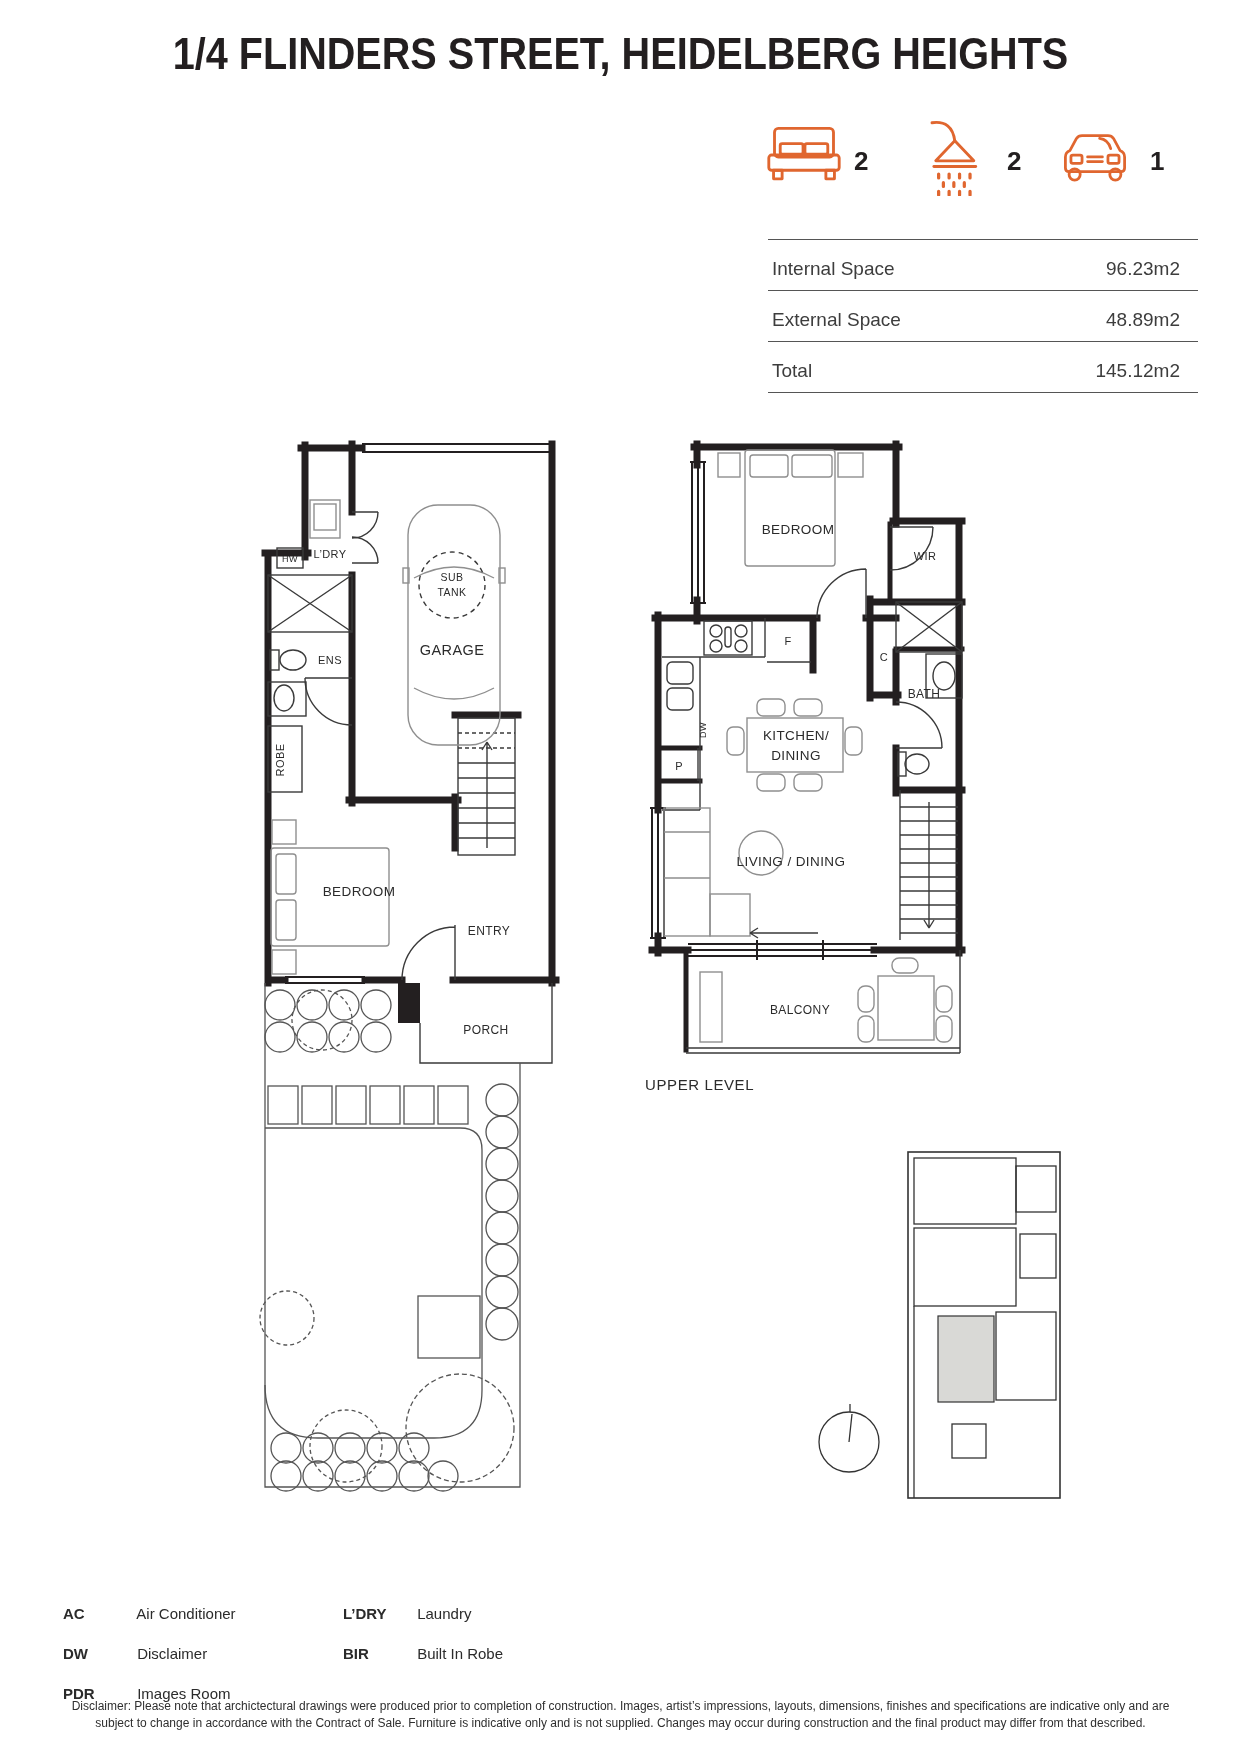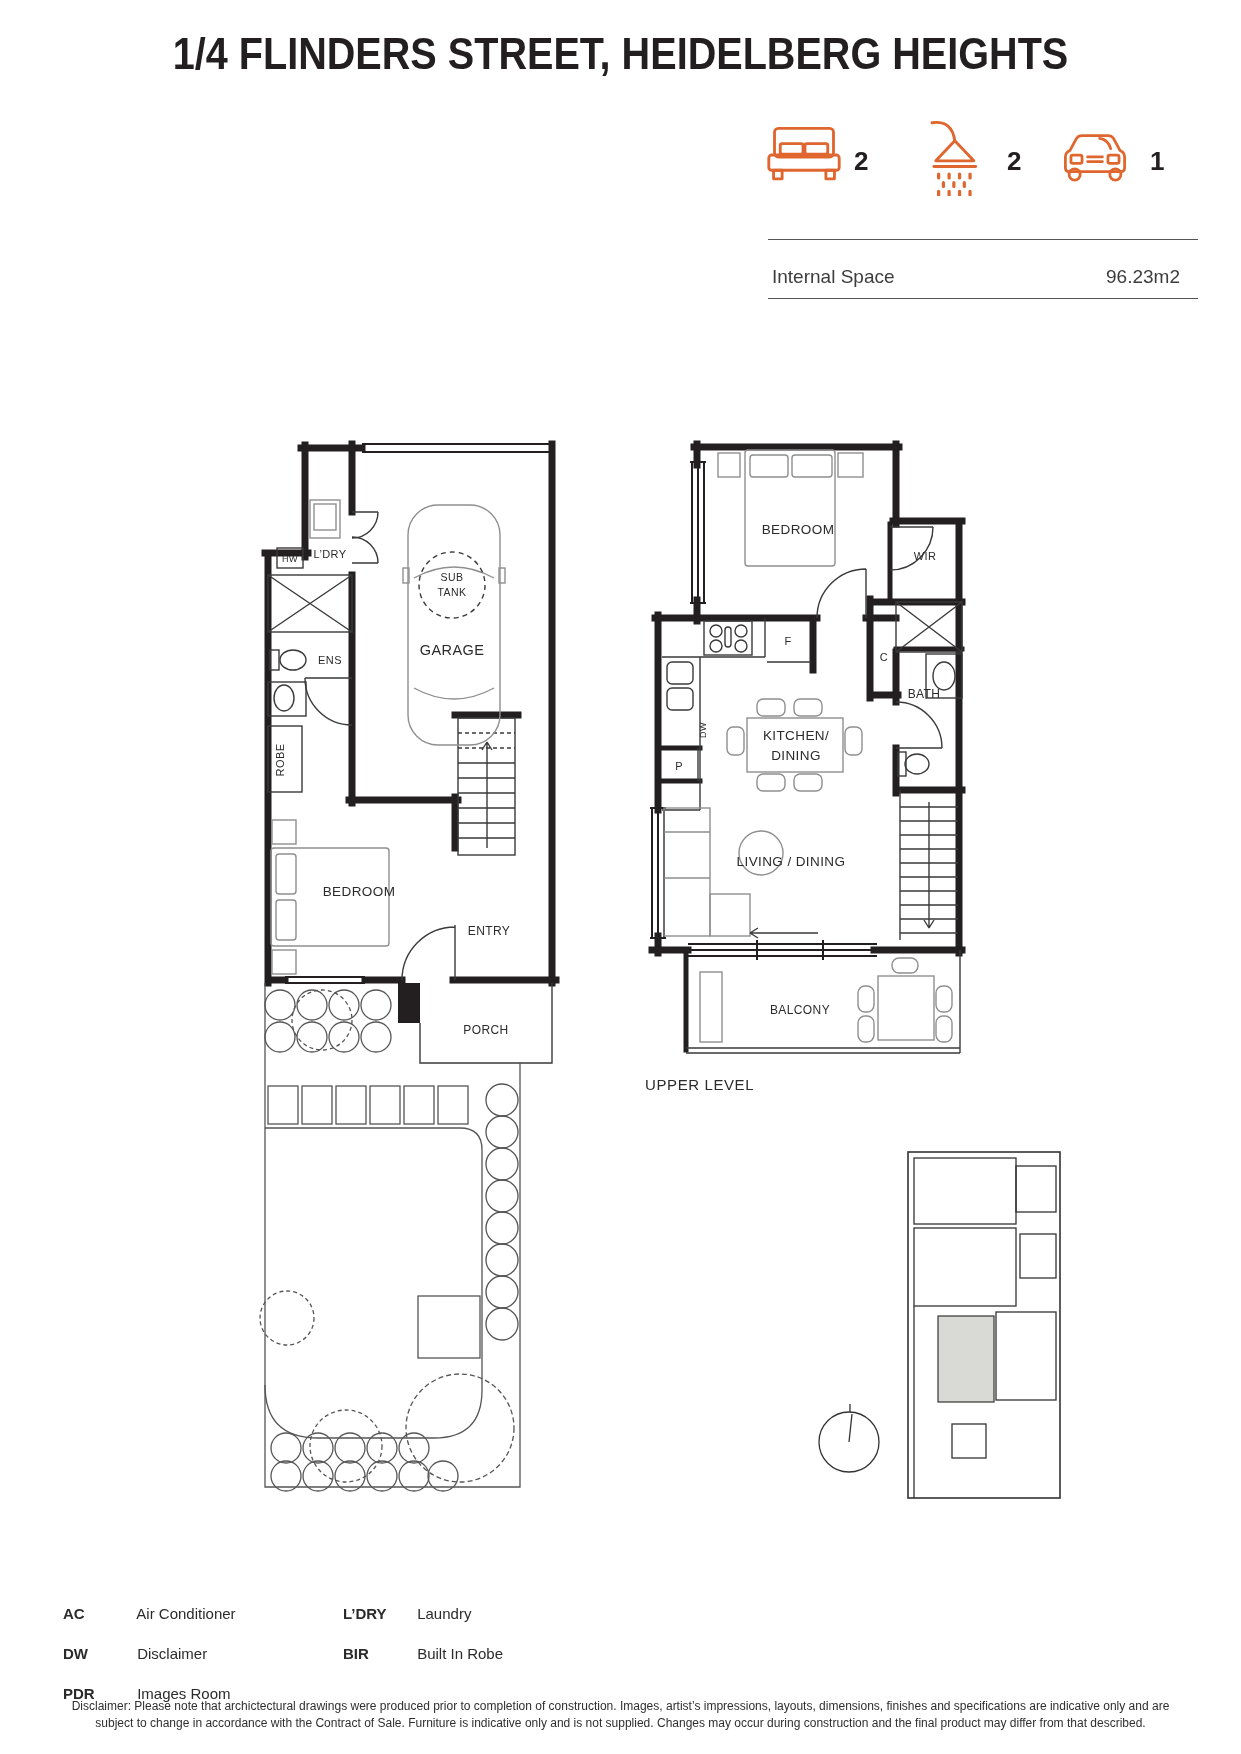--- a/index.html
+++ b/index.html
@@ -8,21 +8,21 @@
   .abs{position:absolute;}
   
   .title{top:28px;left:0;width:1241px;text-align:center;font-size:45px;font-weight:600;
          letter-spacing:0px;color:#231f20;transform:scaleX(.88);transform-origin:center;}
   
   .count{font-size:26px;font-weight:700;color:#231f20;}
   .feat svg{display:block;}
   
   .stats{left:768px;top:239px;width:430px;font-size:19px;color:#3d3d3d;}
   .stats-row{display:flex;justify-content:space-between;align-items:center;height:42px;
-             border-top:1.5px solid #555;padding:16px 18px 0 4px;}
+             border-top:1.5px solid #555;padding:8px 18px 0 4px;}
   .stats-row:last-child{border-bottom:1.5px solid #555;}
   
   svg text{font-family:"Liberation Sans",sans-serif;fill:#2b2b2b;text-anchor:middle;letter-spacing:.4px;}
   .t9{font-size:9px}.t10{font-size:10.5px}.t11{font-size:11px}.t12{font-size:12px}
   .t13{font-size:13.5px}.t14{font-size:14.5px}
   .w7{stroke:#231f20;stroke-width:7;fill:none;stroke-linecap:square;}
   .w5{stroke:#231f20;stroke-width:5;fill:none;stroke-linecap:square;}
   .w2{stroke:#231f20;stroke-width:2;fill:none;}
   .thin{stroke:#3a3a3a;stroke-width:1.4;fill:none;}
   .furn{stroke:#8f8f8f;stroke-width:1.4;fill:none;}
@@ -81,20 +81,28 @@
     <circle cx="18" cy="51" r="6"></circle>
     <circle cx="62" cy="51" r="6"></circle>
   </svg>
 </div>
 <div class="abs count" style="left:1150px;top:146px;">1</div>
 
 <div class="abs stats">
   <div class="stats-row">
     <span>Internal Space</span>
     <span>96.23m2</span>
+  </div>
+  <div class="stats-row">
+    <span>External Space</span>
+    <span>48.89m2</span>
+  </div>
+  <div class="stats-row">
+    <span>Total</span>
+    <span>145.12m2</span>
   </div>
 </div>
 
 <svg class="abs" style="left:225px;top:435px;" width="345" height="1060" viewBox="225 435 345 1060">
 
   <path class="w7" d="M305,445 V557 M301,448 H362 M265,553 H308 M268,553 V983
                       M268,980 H285 M365,980 H402 M453,980 H556 M552,444 V983
                       M352,444 V512 M352,575 V803 M349,800 H458 M455,797 V848 M455,715 H518"></path>
 
   <path class="w2" d="M362,444 H552 M362,452 H552 M285,977 H365 M285,983 H365"></path>

